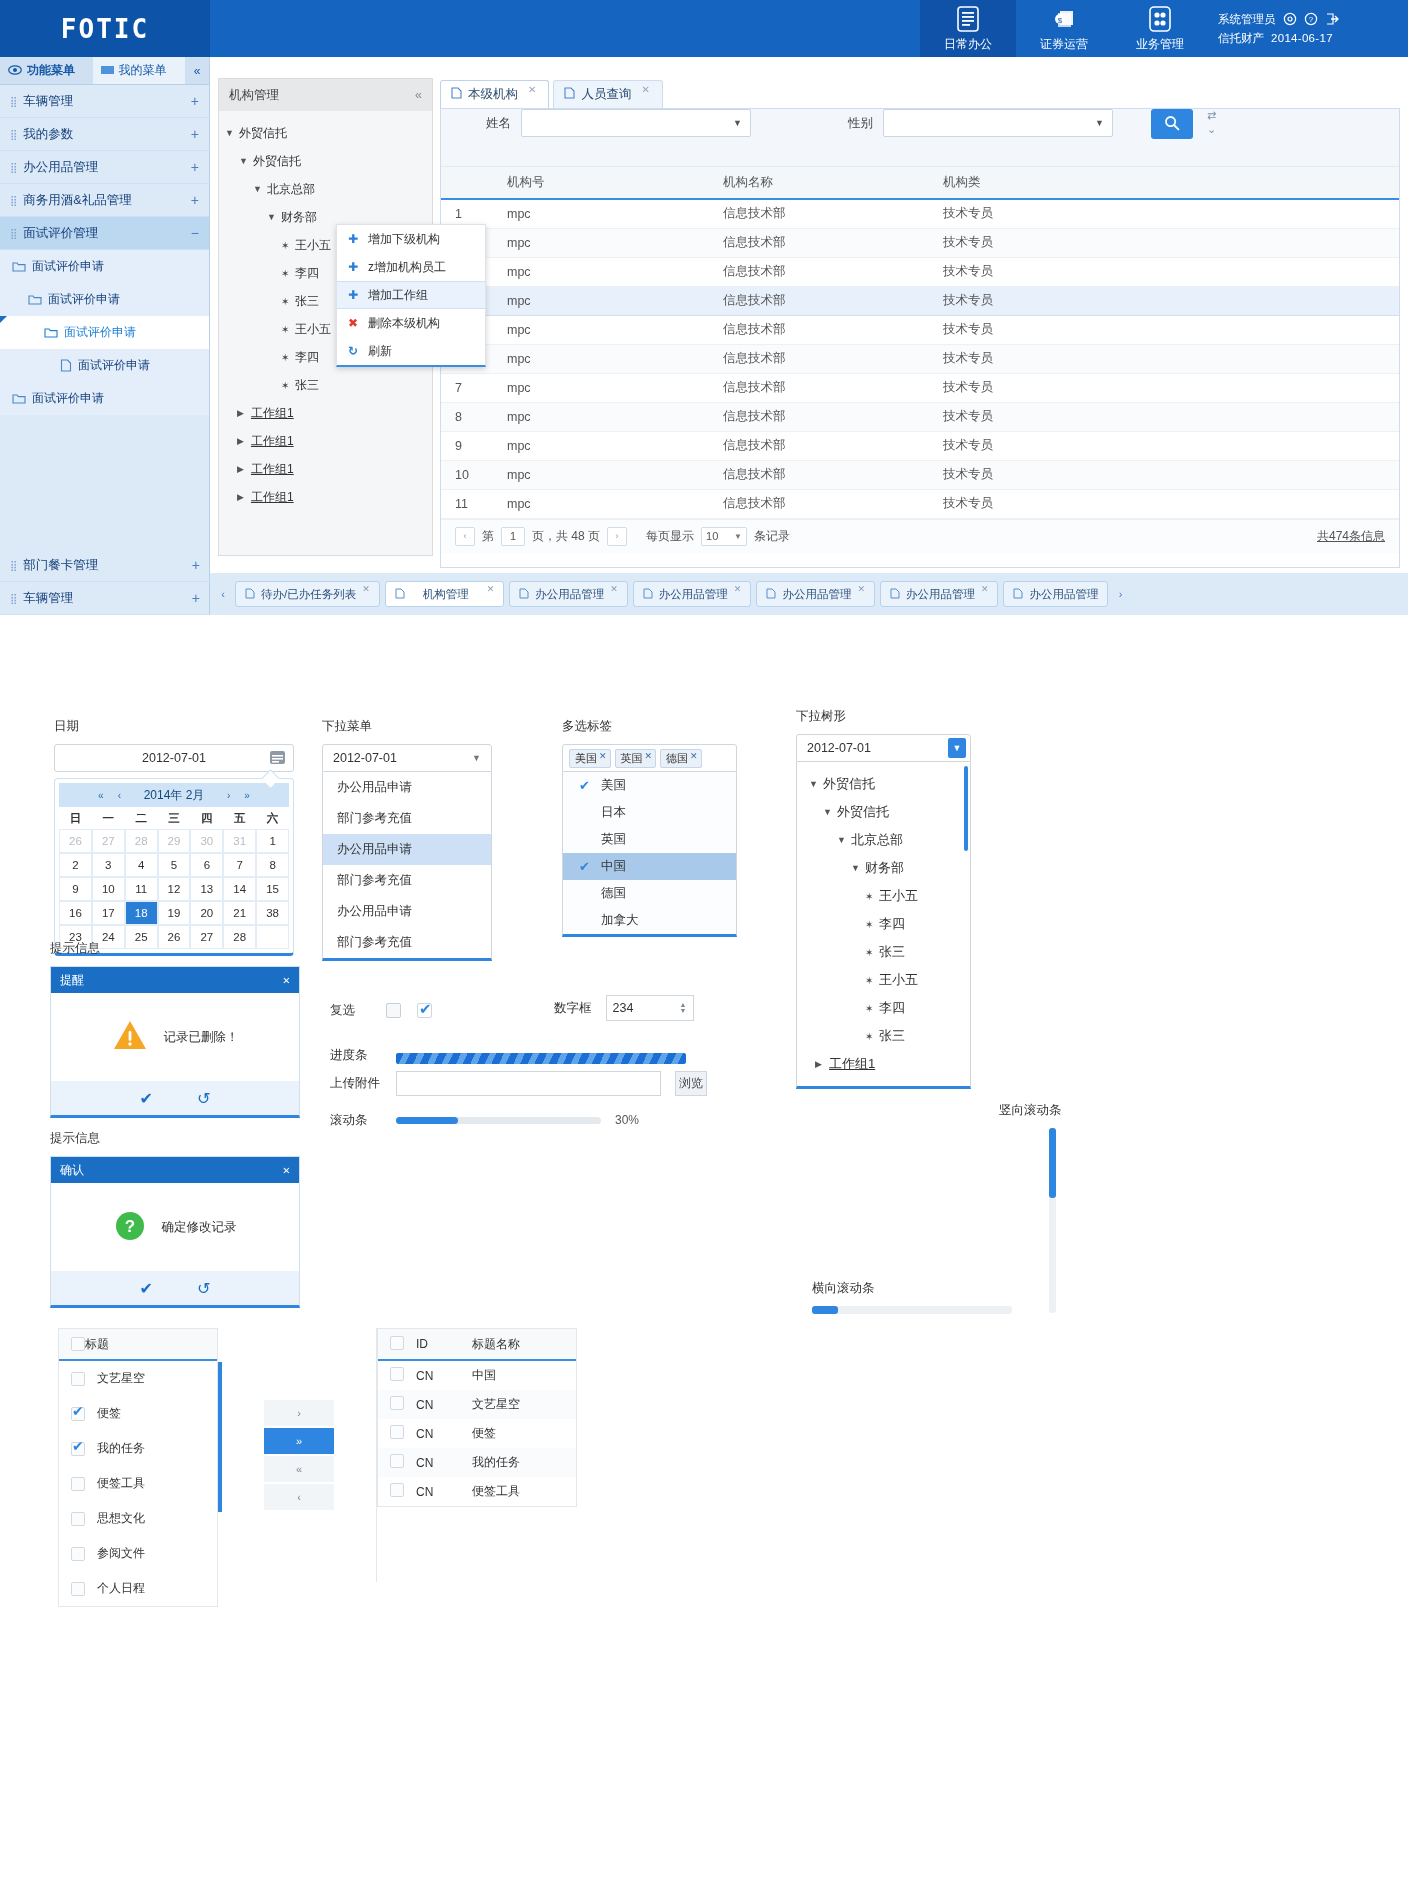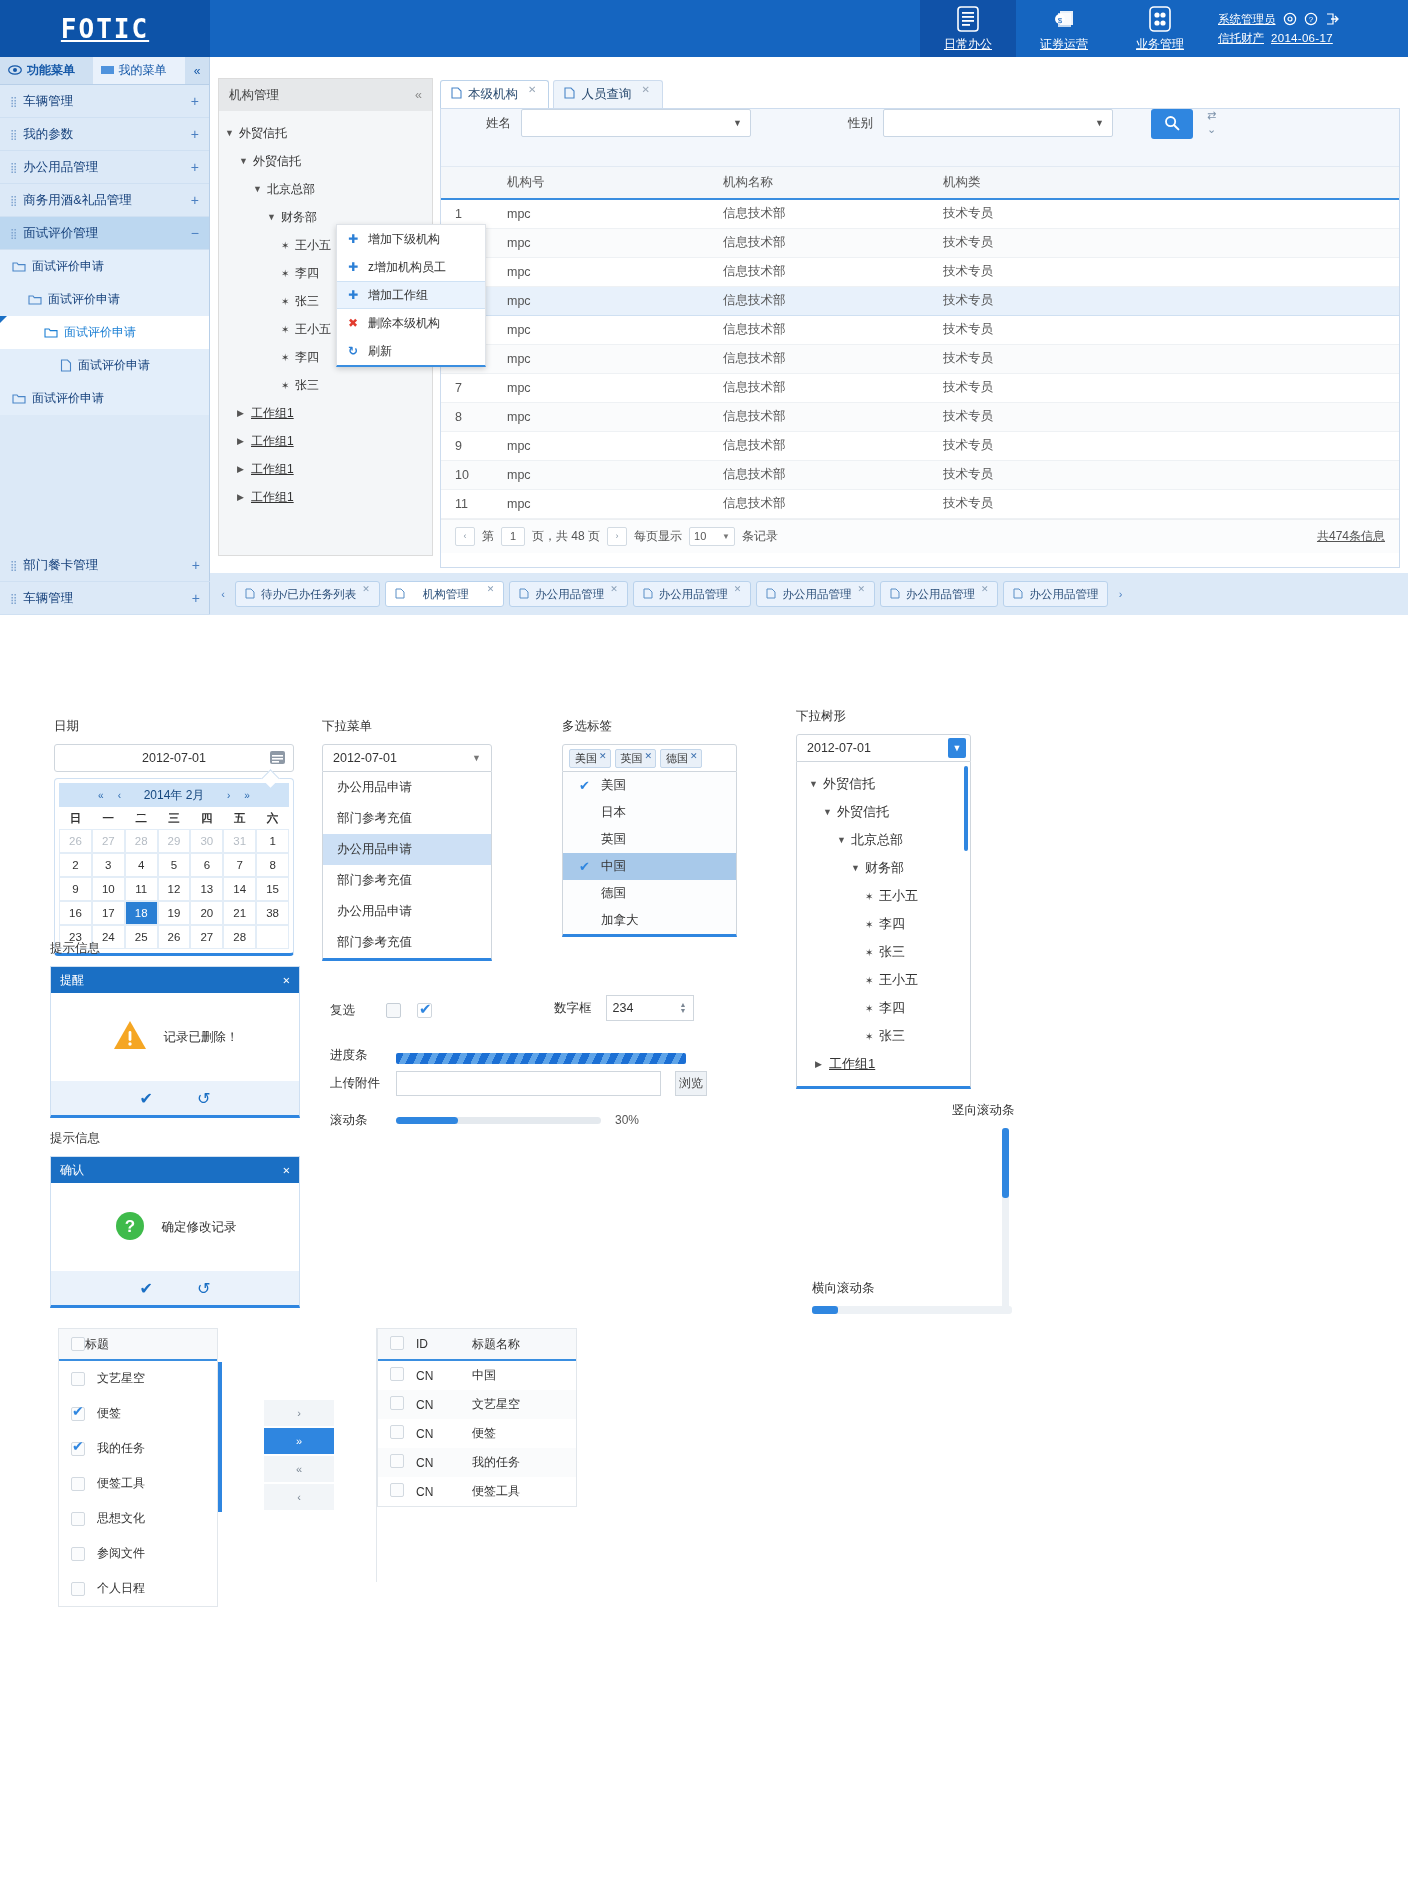--- a/index.html
+++ b/index.html
@@ -5,21 +5,21 @@
   * { box-sizing: border-box; }
   html,body { margin:0; padding:0; }
   body {
     width:1408px; height:1884px;
     font-family:"Liberation Sans","DejaVu Sans",sans-serif;
     font-size:13px; color:#333; background:#fff;
     position:relative; overflow:hidden;
   }
   
   .app { position:absolute; left:0; top:0; width:1408px; height:615px; background:#fff; }
-  .topbar { height:57px; background:#1565c0; display:flex; align-items:stretch; color:#fff;text-decoration:underline; }
+  .topbar { height:57px; background:#1565c0; display:flex; align-items:stretch; color:#fff; }
   .logo { width:210px; display:flex; align-items:center; justify-content:center; background:#0d53a8; }
   .logo-text { font-family:"DejaVu Sans Mono","Liberation Mono",monospace; font-weight:bold; font-size:26px; letter-spacing:2px; color:#fff; }
   .topbar-gap { flex:1; }
   .nav-item { width:96px; display:flex; flex-direction:column; align-items:center; justify-content:center; gap:3px; font-size:12px; cursor:pointer; }
   .nav-item.active { background:#1052a8; }
   .nav-ico { width:26px; height:28px; display:flex; align-items:center; justify-content:center; }
   .nav-ico svg { display:block; }
   .user-box { width:200px; display:flex; flex-direction:column; justify-content:center; padding-left:10px; font-size:11.5px; gap:4px; }
   .user-row { display:flex; align-items:center; gap:7px; }
   .user-row .ic { display:inline-flex; }
@@ -544,21 +544,21 @@
             </tr>
         </tbody>
       </table>
 
       <div class="pager">
         <div class="pgbtn">‹</div>
         <span>第</span>
         <div class="pgin">1</div>
         <span>页，共 48 页</span>
         <div class="pgbtn">›</div>
-        <span style="margin-left:0">每页显示</span>
+        <span style="margin-left:12px">每页显示</span>
         <div class="pgsel">
           <span>10</span>
           <span style="font-size:8px;color:#777">▼</span>
         </div>
         <span>条记录</span>
         <span class="pg-right">共474条信息</span>
       </div>
     </div>
   </div>
 
@@ -913,21 +913,21 @@
       <span class="numbox">
         <span>234</span>
         <span class="spin">
             <span>▲</span>
             <span>▼</span>
           </span>
       </span>
     </div>
   </div>
 
-  <div class="sec" style="left:952px; top:462px;">
+  <div class="sec" style="left:999px; top:462px;">
     <div class="wlabel">竖向滚动条</div>
     <div style="margin-left:50px; position:relative;">
       <div class="vstrack"></div>
       <div class="vsbar" style="position:absolute; left:0; top:0;"></div>
     </div>
   </div>
   <div class="sec" style="left:812px; top:640px;">
     <div class="wlabel">横向滚动条</div>
     <div class="hstrack">
         <span class="fill"></span>

